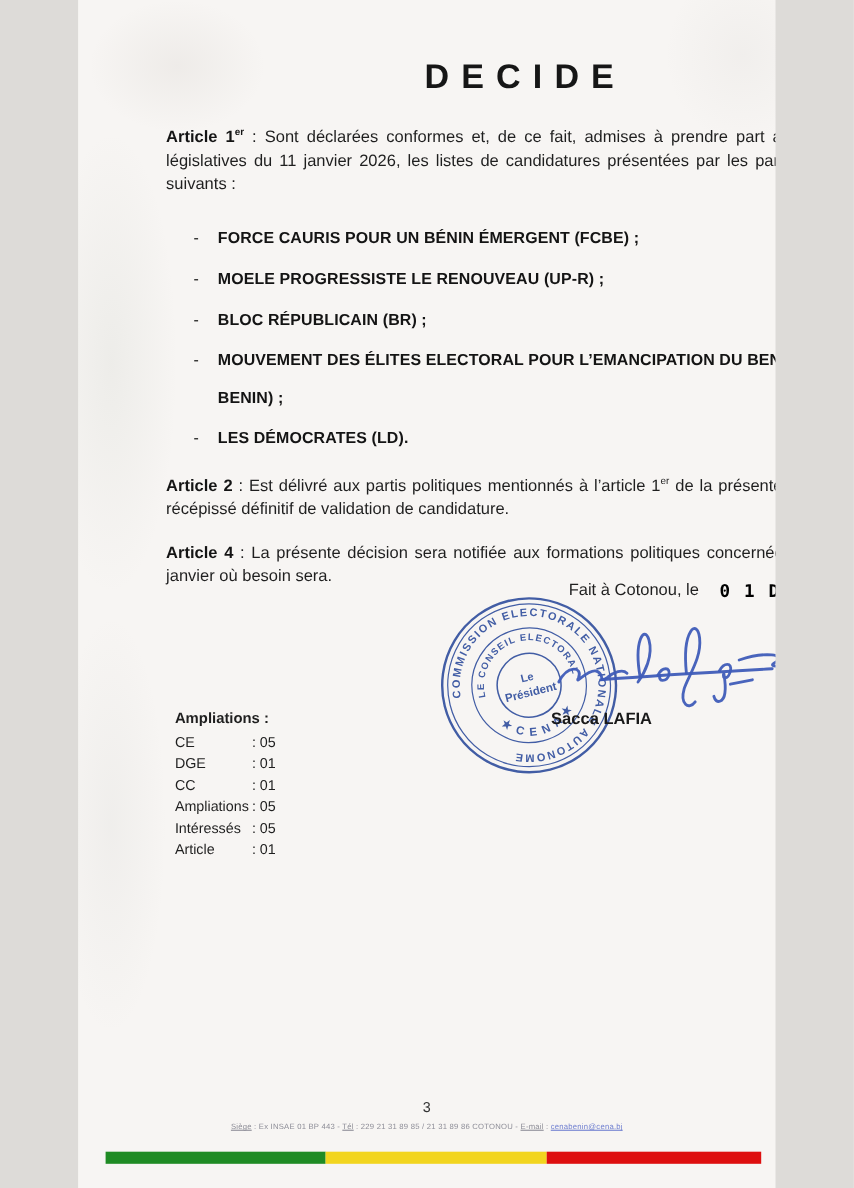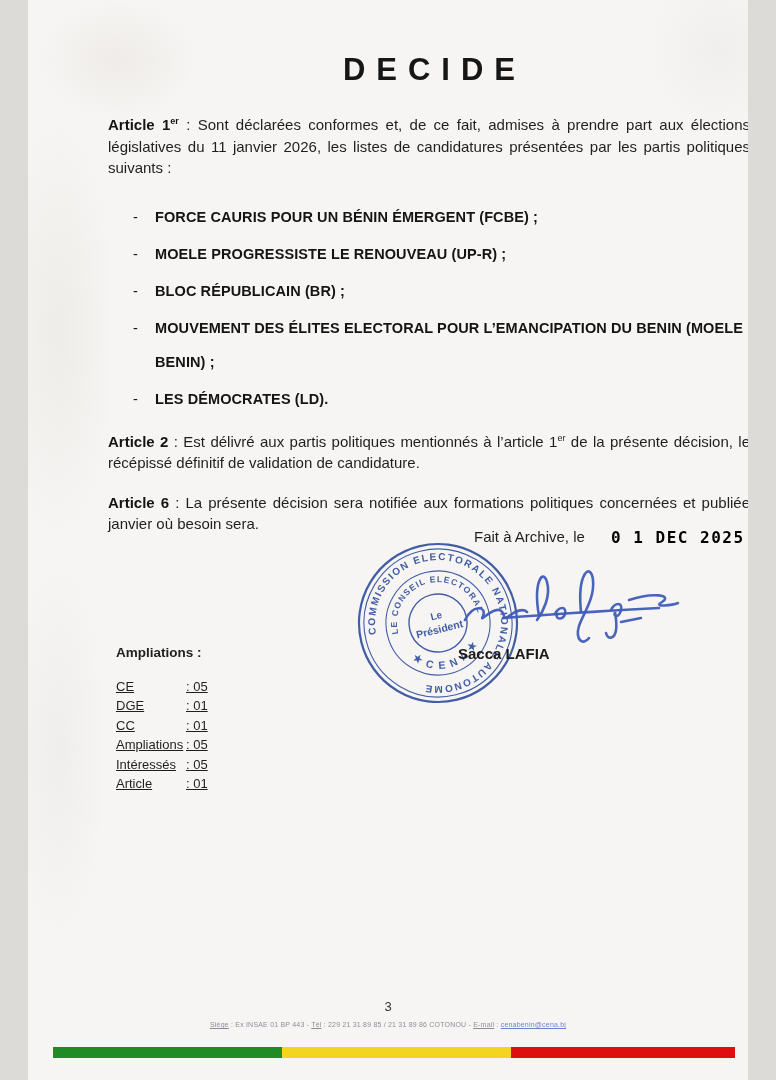--- a/index.html
+++ b/index.html
@@ -1,17 +1,17 @@
 <!DOCTYPE html>
 <html><head>
 <meta charset="utf-8">
 <style>
   html,body{margin:0;padding:0;background:#dddbd8;}
   .page{
-    position:relative;width:720px;height:1080px;margin:0 auto;
+    position:relative;width:634px;height:1080px;margin:0 auto;
     background:#f7f5f3;overflow:hidden;
     font-family:"Liberation Sans",sans-serif;color:#1f1f1f;
   }
   
   .smudge{position:absolute;border-radius:50%;pointer-events:none;}
   .s1{left:-30px;top:120px;width:120px;height:420px;background:radial-gradient(closest-side,rgba(150,160,145,.10),transparent);}
   .s2{left:-20px;top:560px;width:100px;height:380px;background:radial-gradient(closest-side,rgba(150,155,150,.08),transparent);}
   .s3{left:10px;top:0px;width:160px;height:120px;background:radial-gradient(closest-side,rgba(160,150,140,.10),transparent);}
   .s4{right:-40px;top:-30px;width:140px;height:160px;background:radial-gradient(closest-side,rgba(160,155,150,.07),transparent);}
 
@@ -43,22 +43,22 @@
   .stamp{position:absolute;left:328px;top:541px;width:164px;height:164px;transform:rotate(-14deg);opacity:.92;}
   .stamp text,.stamp textPath{fill:#33519f;font-family:"Liberation Sans",sans-serif;font-weight:700;}
   .stamp circle{stroke:#33519f;fill:none;}
 
   .signature{position:absolute;left:415px;top:552px;width:240px;height:115px;}
   .signature path{stroke:#3f5cb8;stroke-width:2.6;fill:none;stroke-linecap:round;opacity:.95;}
 
   .signatory{position:absolute;left:430px;top:645px;font-size:15px;font-weight:700;color:#191919;}
 
   .ampliations{position:absolute;left:88px;top:643px;font-size:13px;line-height:19.5px;}
-  .ampliations .amp-title{font-weight:700;font-size:13.5px;margin-bottom:14px;}
-  .ampliations .row{display:flex;text-decoration:underline;}
+  .ampliations .amp-title{font-weight:700;font-size:13.5px;margin-bottom:2px;}
+  .ampliations .row{display:flex;}
   .ampliations .lbl{display:inline-block;width:70px;}
 
   .page-number{position:absolute;left:0;right:0;top:999px;text-align:center;font-size:13px;color:#333;}
   .footer-line{
     position:absolute;left:0;right:0;top:1021px;text-align:center;
     font-size:7px;color:#8d8d97;letter-spacing:.2px;
   }
   .footer-line .u{text-decoration:underline;}
   .footer-line .mail{color:#6f7fd0;text-decoration:underline;}
 
@@ -102,25 +102,25 @@
           <span class="ptxt">MOUVEMENT DES ÉLITES ELECTORAL POUR L’EMANCIPATION DU BENIN (MOELE BENIN) ;</span>
         </li>
       <li>
           <span class="marker">-</span>
           <span class="ptxt">LES DÉMOCRATES (LD).</span>
         </li>
     </ul>
 
     <p class="para"><b>Article 2</b><span> : Est délivré aux partis politiques mentionnés à l’article 1</span><sup>er</sup><span> de la présente décision, le récépissé définitif de validation de candidature.</span></p>
 
-    <p class="para"><b>Article 6</b><span> : La présente décision sera notifiée aux formations politiques concernées et publiée janvier où besoin sera.</span></p>
+    <p class="para"><b>Article 4</b><span> : La présente décision sera notifiée aux formations politiques concernées et publiée janvier où besoin sera.</span></p>
 
   </div>
 
-  <span class="dateline-prefix">Fait à Archive, le</span>
+  <span class="dateline-prefix">Fait à Cotonou, le</span>
   <span class="date-stamp">0 1 DEC 2025</span>
 
   <svg class="stamp" viewBox="-82 -82 164 164" xmlns="http://www.w3.org/2000/svg">
     <defs>
       <path id="rOut" d="M -63,0 A 63,63 0 1 1 63,0 A 63,63 0 1 1 -63,0"></path>
       <path id="rInTop" d="M -41,0 A 41,41 0 1 1 41,0"></path>
       <path id="rInBot" d="M -41,5 A 41,41 0 0 0 41,5"></path>
     </defs>
     <circle r="79" stroke-width="2.2" stroke="#33519f"></circle>
     <circle r="74" stroke-width="1.1" stroke="#33519f"></circle>

